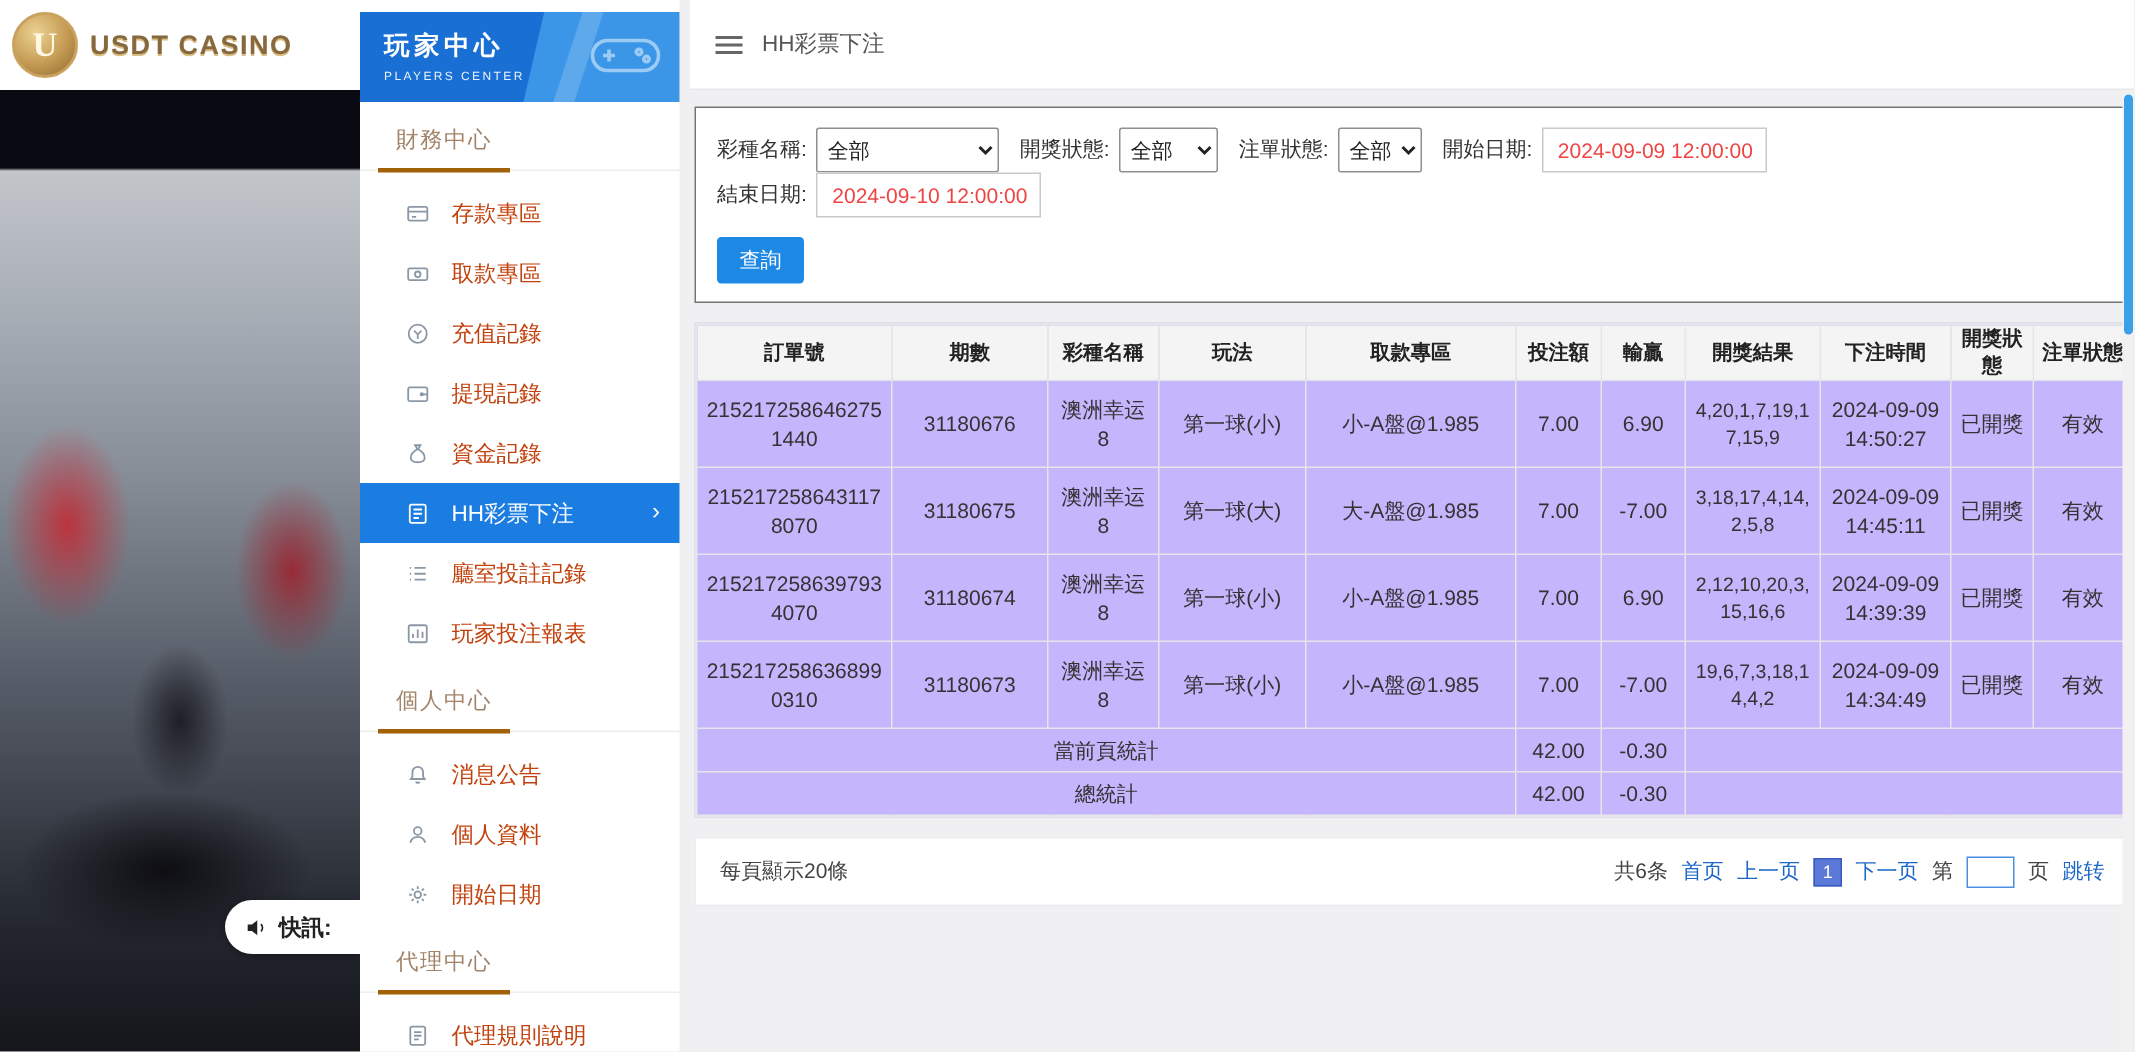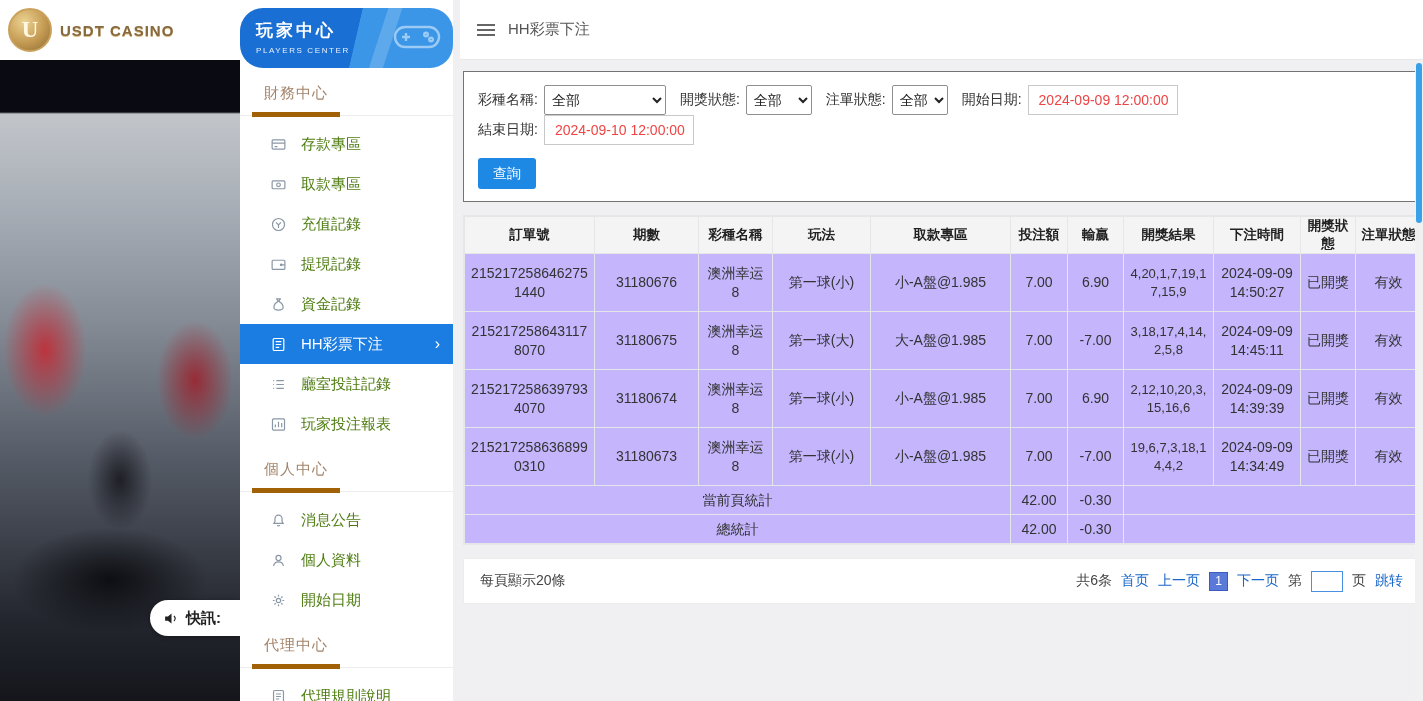--- a/index.html
+++ b/index.html
@@ -8,50 +8,50 @@
   a { text-decoration:none; }
 
   
   .left-bg { position:absolute; left:0; top:0; width:240px; height:100%; background:#14161d; }
   .site-header { height:60px; background:#fff; display:flex; align-items:center; padding-left:8px; }
   .logo { display:flex; align-items:center; gap:8px; cursor:pointer; }
   .logo-coin { width:44px; height:44px; border-radius:50%; flex:0 0 44px;
     background:radial-gradient(circle at 35% 30%, #ecd292, #c49a52 55%, #8a6a33);
     border:2px solid #caa25d; color:#fff8e2; display:flex; align-items:center; justify-content:center;
     font-weight:bold; font-size:23px; font-family:"Liberation Serif","DejaVu Serif",serif; }
-  .logo-text { font-size:15px; font-weight:bold; color:#876940; letter-spacing:1px;
+  .logo-text { font-size:18px; font-weight:bold; color:#876940; letter-spacing:1px;
     text-shadow:0 1px 0 #d9bc82; white-space:nowrap; }
   .photo { position:absolute; top:60px; left:0; right:0; bottom:0;
     background:
       radial-gradient(ellipse 60px 95px at 45px 290px, rgba(198,38,48,.85), rgba(198,38,48,0) 70%),
       radial-gradient(ellipse 55px 85px at 195px 320px, rgba(160,25,35,.8), rgba(160,25,35,0) 70%),
       radial-gradient(ellipse 45px 70px at 120px 420px, rgba(25,25,32,.9), rgba(25,25,32,0) 72%),
       radial-gradient(ellipse 130px 70px at 110px 520px, rgba(10,10,14,.9), rgba(10,10,14,0) 75%),
       linear-gradient(180deg, #0a0b12 0, #0a0b12 52px, #c2c5ca 54px, #aab0b8 140px, #868c96 260px, #555b66 400px, #23262e 560px, #15161c 100%);
   }
   .news-pill { position:absolute; left:150px; top:600px; height:36px; width:90px; background:#fff;
     border-radius:18px 0 0 18px; display:flex; align-items:center; gap:6px; padding-left:13px;
     box-shadow:0 1px 5px rgba(0,0,0,.35); z-index:1; }
   .news-pill .txt { font-weight:bold; font-size:15px; color:#222; }
 
   
   .sidebar { position:absolute; left:240px; top:0; width:213px; height:100%; background:#fff; z-index:2; }
   .sidebar-header { margin-top:8px; height:60px; position:relative; color:#fff; padding:11px 0 0 16px; overflow:hidden;
-    background:linear-gradient(103deg, #1a6fd4 0%, #1a6fd4 54%, #3b96e8 54.3%, #3b96e8 100%);border-radius:23px; }
+    background:linear-gradient(103deg, #1a6fd4 0%, #1a6fd4 54%, #3b96e8 54.3%, #3b96e8 100%); }
   .sidebar-header::after { content:""; position:absolute; top:-10px; right:62px; width:14px; height:90px;
     background:rgba(255,255,255,.18); transform:skewX(-18deg); }
   .sidebar-title { font-size:17px; font-weight:bold; letter-spacing:3px; }
   .sidebar-sub { font-size:8px; letter-spacing:1.6px; opacity:.9; margin-top:4px; }
   .gamepad { position:absolute; right:12px; top:13px; opacity:.65; }
   .side-sec-head { padding:12px 12px 0; border-bottom:1px solid #ededed; margin-top:4px; }
   .side-sec-title { display:inline-block; color:#a3846a; font-size:15px; letter-spacing:1px;
-    padding:0 12px 9px; border-bottom:5px solid #a16207; margin-bottom:-2px; }
+    padding:0 12px 9px; border-bottom:3px solid #a16207; margin-bottom:-2px; }
   .side-items { padding-top:8px; }
   .side-item { height:40px; display:flex; align-items:center; gap:14px; padding-left:30px;
-    font-size:15px; color:#4d7c0f; cursor:pointer; position:relative; }
+    font-size:15px; color:#c2410c; cursor:pointer; position:relative; }
   .side-item svg { flex:0 0 17px; color:#8a97a5; }
   .side-item.active { background:#1b7ce2; color:#fff; }
   .side-item.active svg { color:#fff; }
   .chev { position:absolute; right:13px; font-size:16px; color:#fff; }
 
   
   .main { position:absolute; left:453px; top:0; right:0; bottom:0; background:#f0f0f2; padding-left:7px; }
   .topbar { height:60px; background:#fff; border-bottom:1px solid #e8e8e8; display:flex; align-items:center;
     gap:13px; padding-left:17px; }
   .burger { width:18px; cursor:pointer; }

